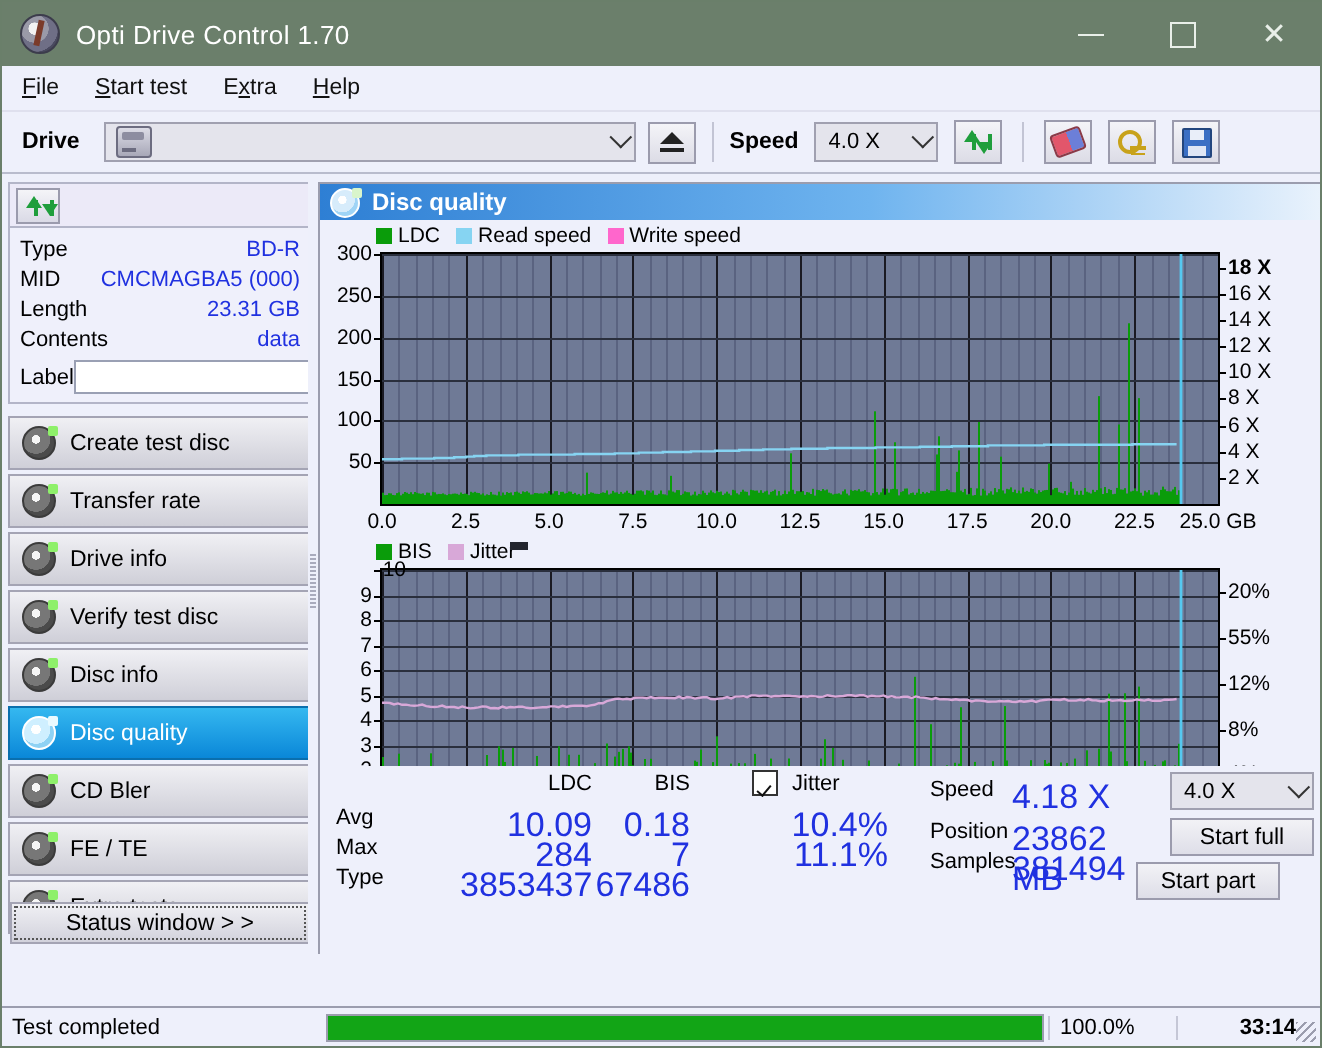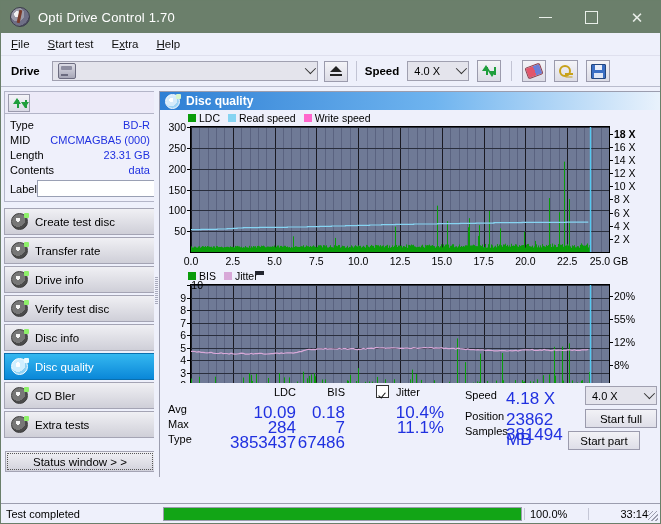--- a/index.html
+++ b/index.html
@@ -161,21 +161,21 @@
   .btn-std{position:absolute;background:linear-gradient(#f2f2f6,#dedee8);border:1px solid #9b9bad;
            box-sizing:border-box;font-size:11.5px;display:flex;align-items:center;justify-content:center;}
 
   
   .statusbar{position:absolute;left:0;right:0;bottom:0;height:20px;background:#eef0fb;
              border-top:1px solid #9b9dae;display:flex;align-items:center;box-sizing:border-box;}
   .sb-text{padding-left:5px;font-size:11px;width:160px;box-sizing:border-box;}
   .sb-prog{flex:1;height:14px;margin:0 2px;background:#fff;border:1px solid #9b9dae;box-sizing:border-box;position:relative;}
   .sb-prog i{position:absolute;left:0;top:0;bottom:0;background:#12a516;display:block;}
   .sb-pct{width:64px;font-size:11px;padding-left:5px;box-sizing:border-box;border-left:1px solid #c5c7d6;}
-  .sb-time{width:72px;font-size:11px;text-align:right;padding-right:12px;box-sizing:border-box;border-left:1px solid #c5c7d6;}
+  .sb-time{width:72px;font-size:11px;text-align:right;padding-right:12px;box-sizing:border-box;border-left:1px solid #c5c7d6;font-weight:bold;}
   .sb-grip{position:absolute;right:2px;bottom:2px;width:10px;height:10px;
            background:repeating-linear-gradient(135deg,#9b9dae 0 1px,transparent 1px 3px);}
 </style>
 </head>
 <body>
 
 <div class="app">
 
   <div class="titlebar">
     <div class="title-ico"></div>
@@ -295,20 +295,24 @@
           <span class="nico"></span>
           <span>Disc info</span>
         </div>
         <div class="navbtn active">
           <span class="nico"></span>
           <span>Disc quality</span>
         </div>
         <div class="navbtn">
           <span class="nico"></span>
           <span>CD Bler</span>
+        </div>
+        <div class="navbtn">
+          <span class="nico"></span>
+          <span>FE / TE</span>
         </div>
         <div class="navbtn">
           <span class="nico"></span>
           <span>Extra tests</span>
         </div>
       </div>
 
       <div class="statuswin">
         <span>Status window &gt; &gt;</span>
       </div>

